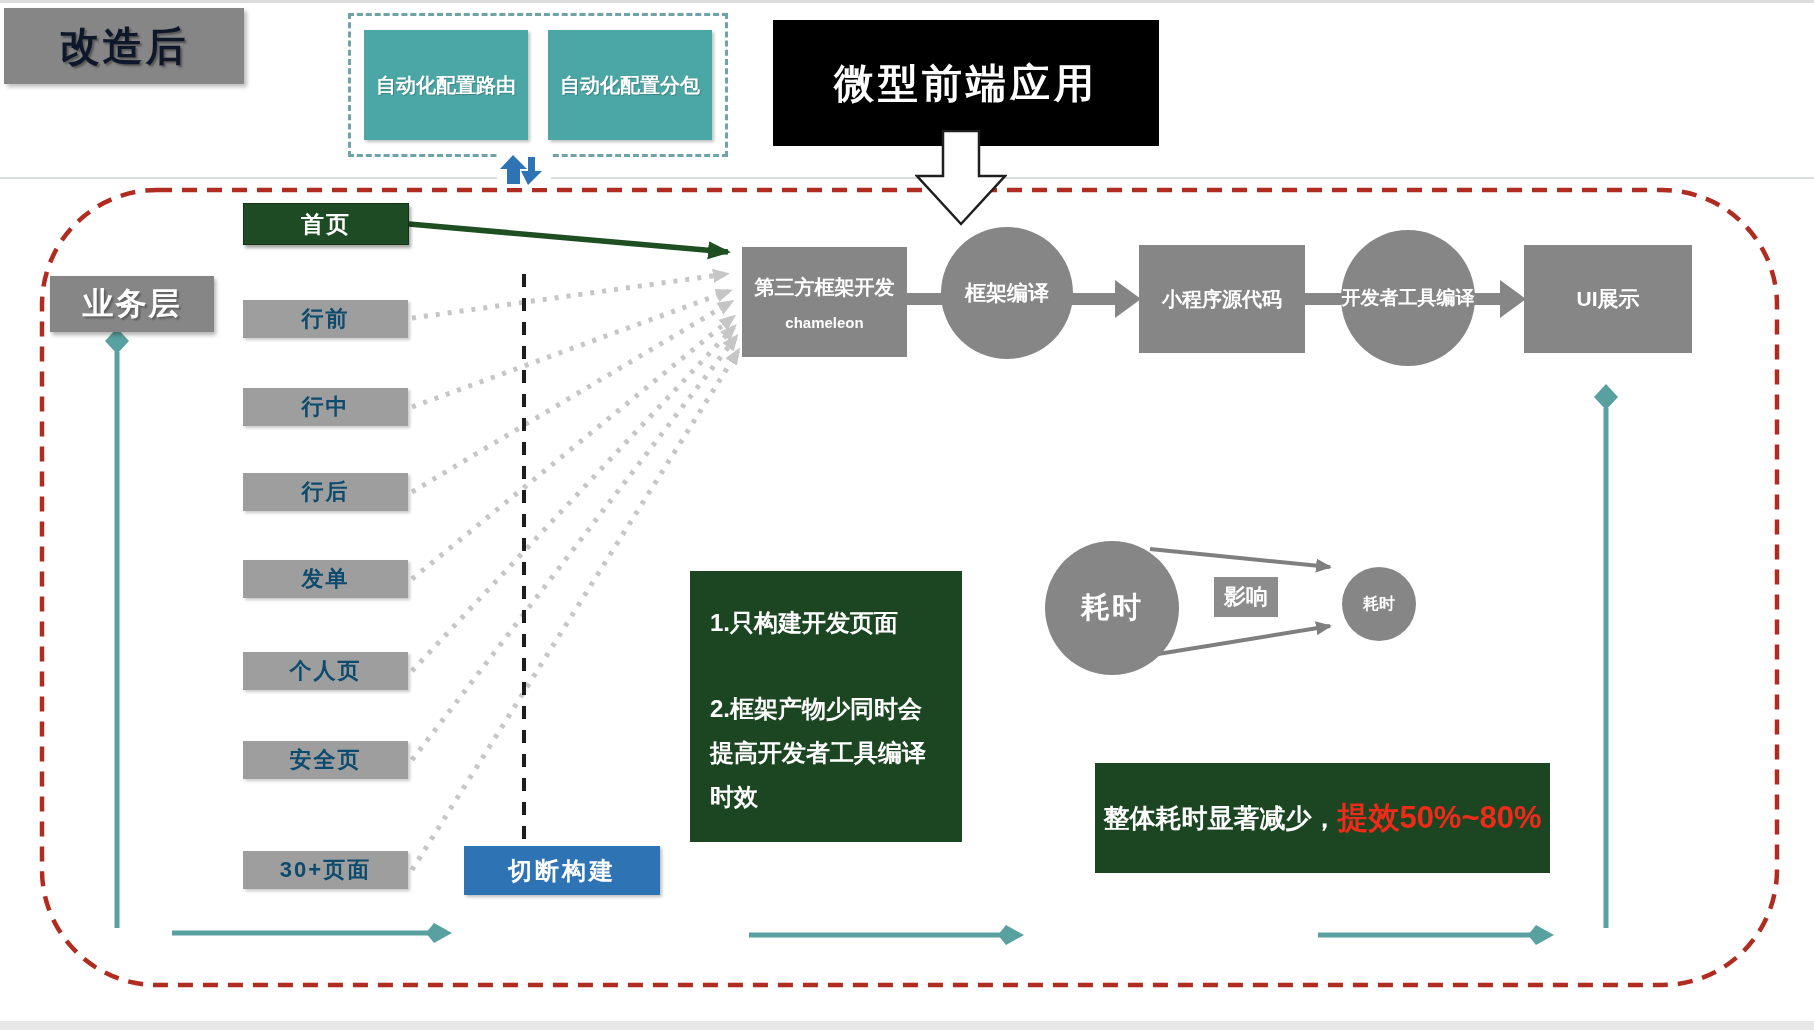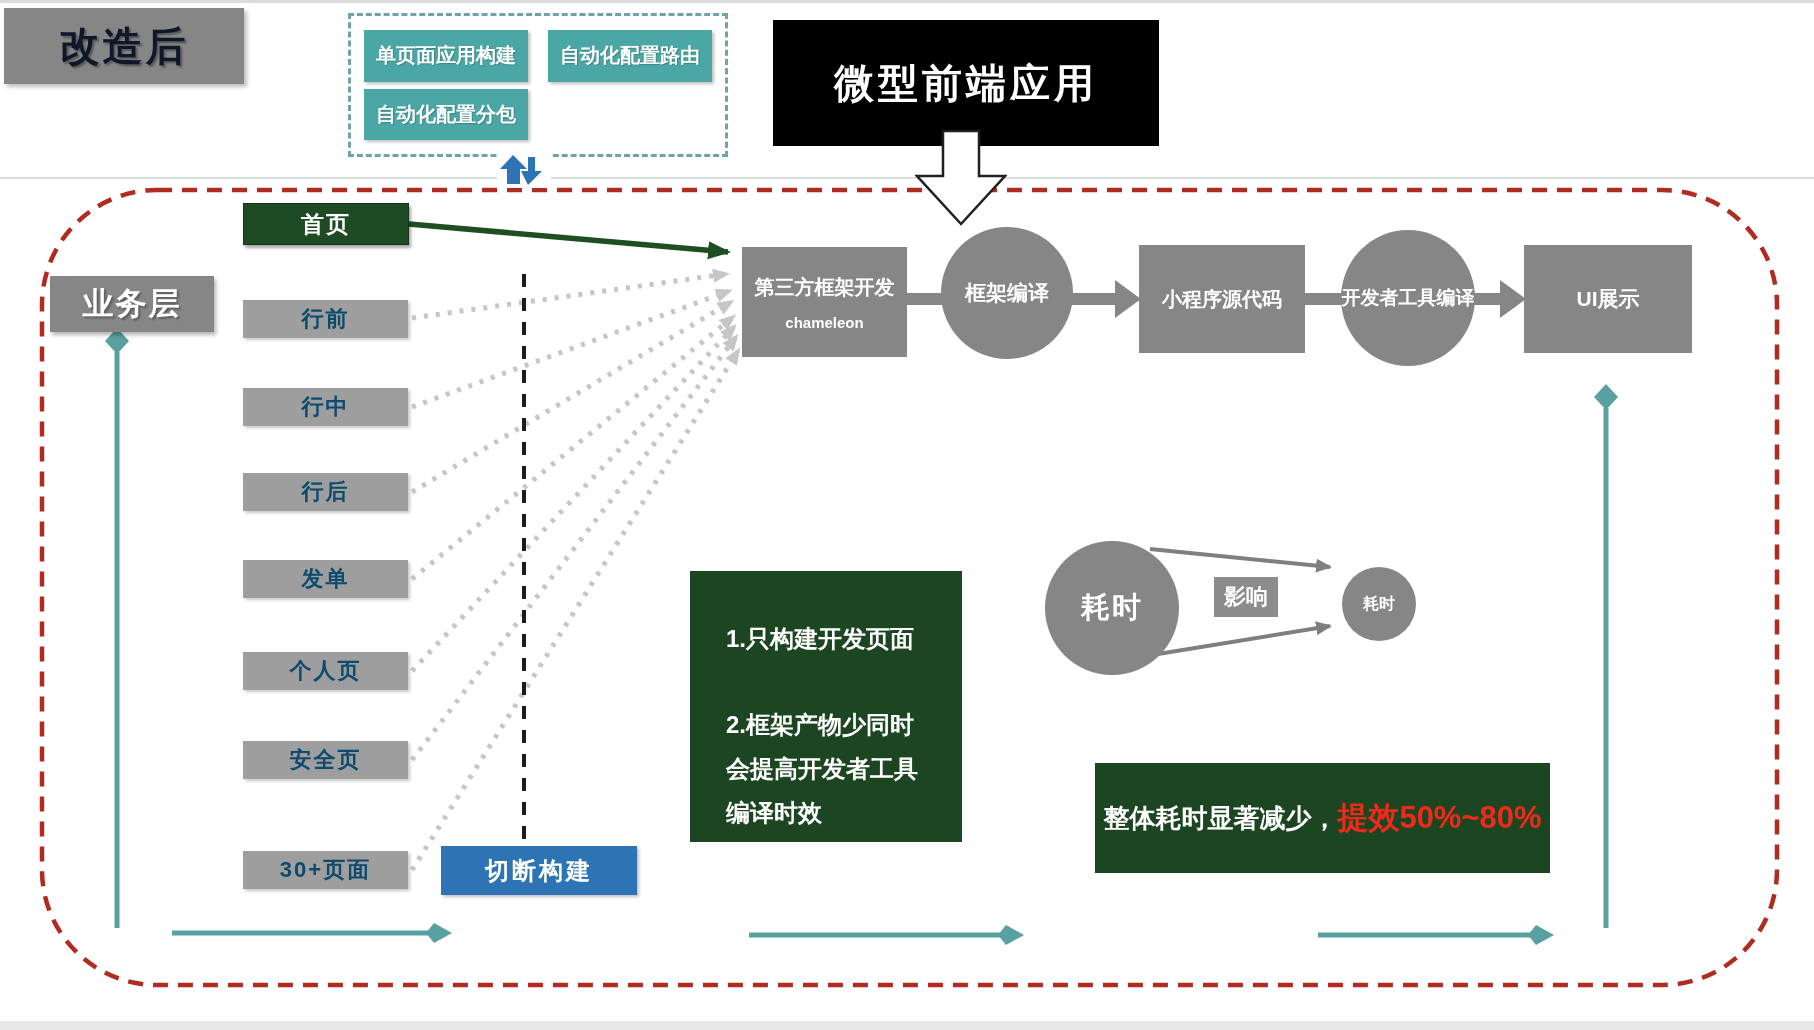--- a/index.html
+++ b/index.html
@@ -54,35 +54,35 @@
     background:#868686; color:#ffffff; font-size:21px; font-weight:bold;}
   .src-box{left:1139px; top:245px; width:166px; height:108px; background:#868686; color:#fff;
     font-size:20px; font-weight:bold;}
   .ellipse{left:1341px; top:230px; width:134px; height:136px; border-radius:50%;
     background:#868686; color:#fff; font-size:19px; font-weight:bold; white-space:nowrap; z-index:3;}
   .ui-box{left:1524px; top:245px; width:168px; height:108px; background:#868686; color:#fff;
     font-size:21px; font-weight:bold;}
 
   .notes{left:690px; top:571px; width:272px; height:271px; background:#1c4522; color:#fff;
     padding:30px 20px; font-size:24px; font-weight:bold; line-height:1.83;}
-  .notes p{margin:16px;}
+  .notes p{margin:0;}
   .notes p.first{margin-bottom:42px;}
 
   .big-circle{left:1045px; top:541px; width:134px; height:134px; border-radius:50%;
     background:#868686; color:#fff; font-size:29px; font-weight:bold; letter-spacing:2px;}
   .impact-label{left:1214px; top:577px; width:64px; height:40px; background:#8c8c8c; color:#fff;
     font-size:22px; font-weight:bold;}
   .small-circle{left:1342px; top:567px; width:74px; height:74px; border-radius:50%;
     background:#868686; color:#fff; font-size:16px; font-weight:bold;}
 
   .summary{left:1095px; top:763px; width:455px; height:110px; background:#1c4522; white-space:nowrap;}
   .summary .plain{color:#fff; font-size:26px; font-weight:bold;}
   .summary .hl{color:#ee2b1b; font-size:31px; font-weight:bold;}
 
-  .cut-btn{left:441px; top:846px; width:196px; height:49px; background:#2e74b5; color:#fff;
+  .cut-btn{left:464px; top:846px; width:196px; height:49px; background:#2e74b5; color:#fff;
     font-size:24px; font-weight:bold; letter-spacing:3px; box-shadow:2px 2px 3px rgba(0,0,0,.25);}
 
   svg.overlay{position:absolute; left:0; top:0; width:1814px; height:1030px;}
 </style>
 </head>
 <body>
 
 <div class="slide">
 
   <div class="abs top-edge"></div>
@@ -140,21 +140,20 @@
       <line x1="749" y1="935" x2="1010" y2="935"></line>
       <polygon points="1006,925 1024,935 1006,945 998,935" stroke="none"></polygon>
       <line x1="1318" y1="935" x2="1540" y2="935"></line>
       <polygon points="1536,925 1554,935 1536,945 1528,935" stroke="none"></polygon>
     </g>
   </svg>
 
   <div class="abs flexc badge">改造后</div>
 
   <div class="abs cap-panel">
-    <div class="cap-btn">单页面应用构建</div>
     <div class="cap-btn">自动化配置路由</div>
     <div class="cap-btn">自动化配置分包</div>
   </div>
 
   <div class="abs flexc swap-icon">
     <svg width="48" height="32" viewBox="0 0 48 32">
       <polygon points="13,1 27,15 20,15 20,30 7,30 7,15 0,15" fill="#2e74b5"></polygon>
       <polygon points="22,3 35,3 35,17 42,17 28,31 21,17 28,17 28,3" fill="#2e74b5"></polygon>
     </svg>
   </div>

